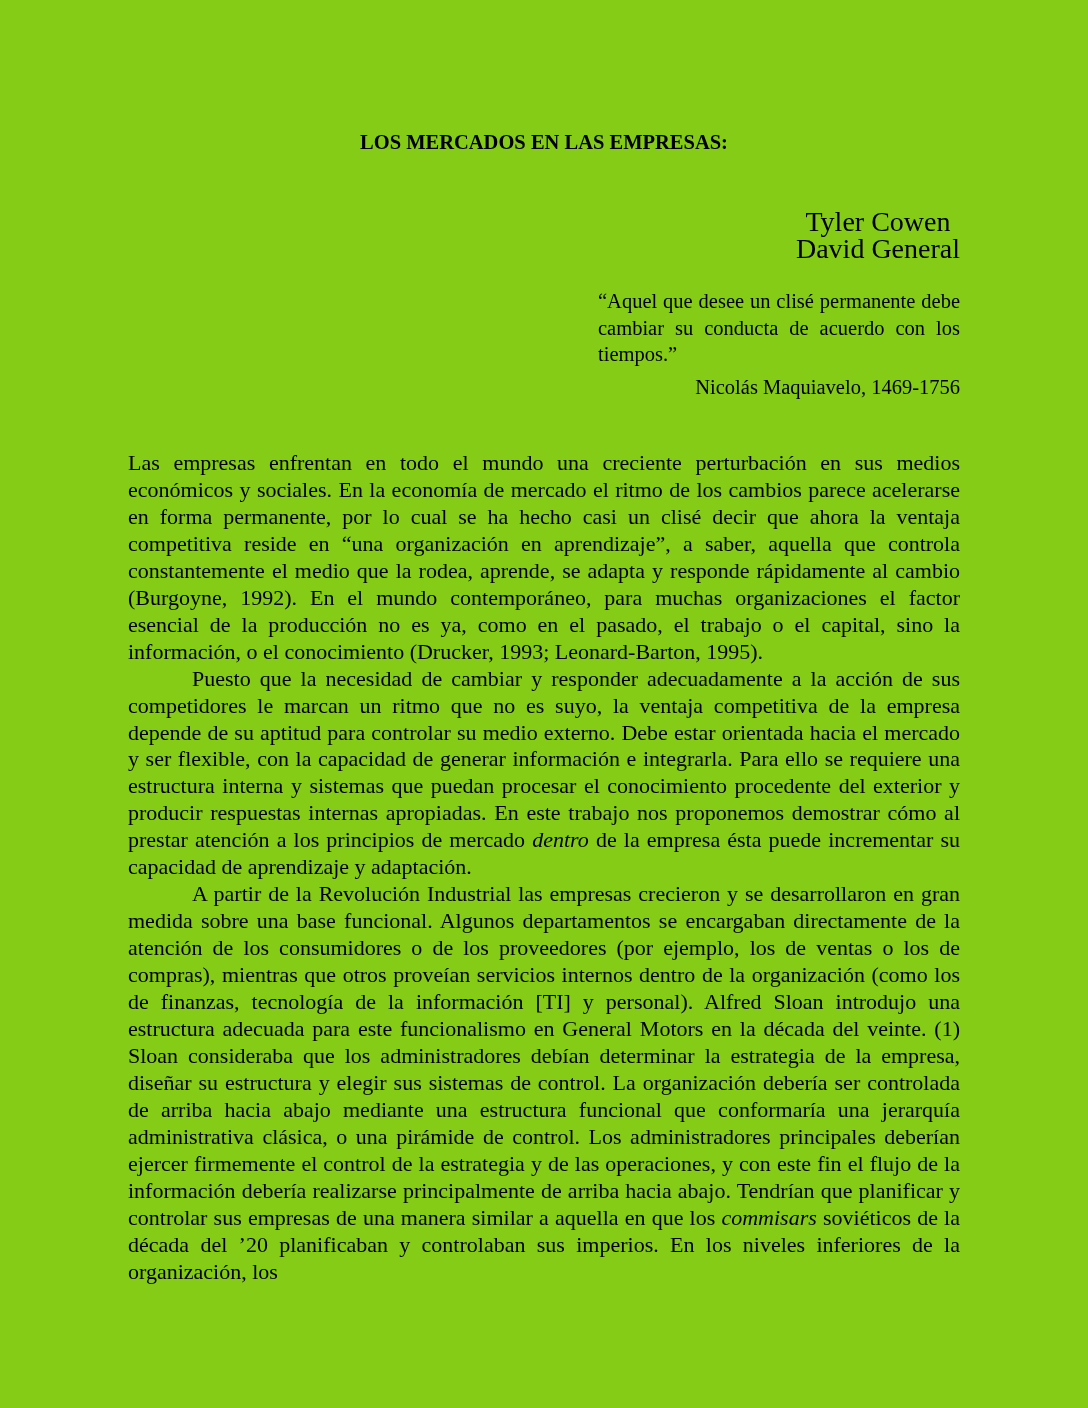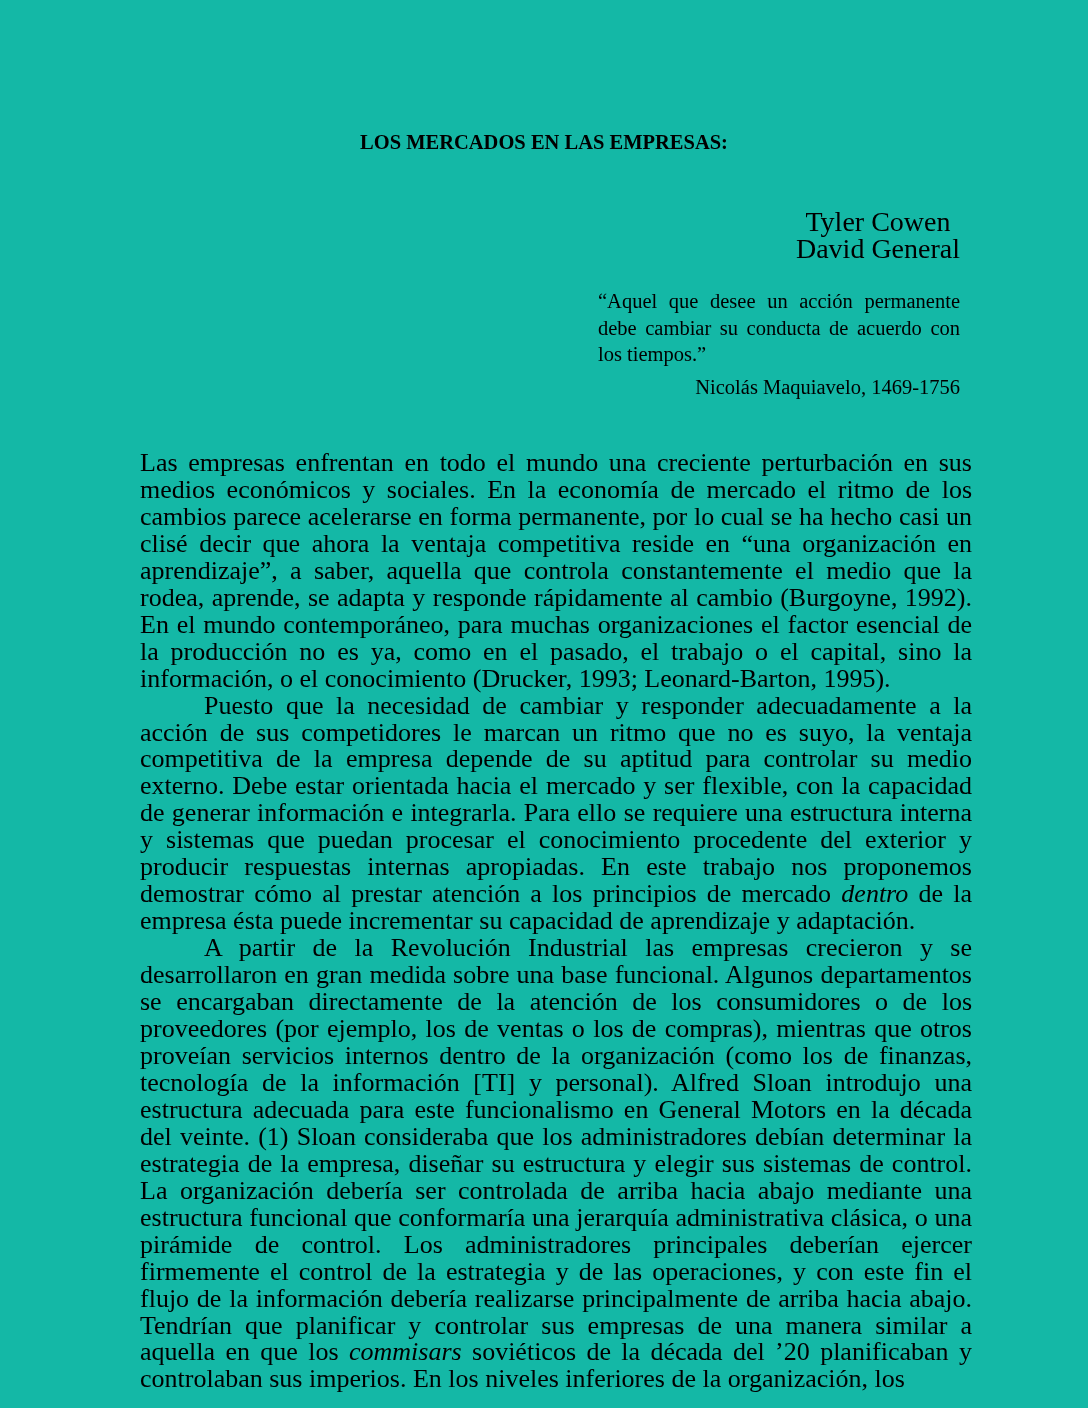--- a/index.html
+++ b/index.html
@@ -1,60 +1,60 @@
 <!DOCTYPE html>
 <html><head>
 <meta charset="utf-8">
 <style>
   html, body { margin: 0; padding: 0; background: #ffffff; }
   body {
     width: 1088px; height: 1408px; position: relative; overflow: hidden;
     font-family: "Liberation Serif", "DejaVu Serif", serif;
     color: #000000;
   }
-  .page { position: absolute; left: 0; top: 0; width: 1088px; height: 1408px; background: #14b8a6; }
+  .page { position: absolute; left: 0; top: 0; width: 1088px; height: 1408px; background: #84cc16; }
   .title {
     position: absolute; left: 0; width: 1088px; top: 130px;
     text-align: center; font-weight: bold; font-size: 20.5px; line-height: 25px;
   }
   .title div { white-space: nowrap; }
   .authors {
     position: absolute; right: 128px; top: 208px;
     text-align: center; font-size: 28px; line-height: 27px;
   }
   .epigraph {
     position: absolute; left: 598px; width: 362px; top: 288px;
     font-size: 20.5px; line-height: 26.5px;
   }
   .epigraph .quote { text-align: justify; text-align-last: left; }
   .epigraph .attribution { text-align: right; margin-top: 6px; }
   .body {
-    position: absolute; left: 140px; width: 832px; top: 450px;
-    font-size: 26px; line-height: 26.95px;
+    position: absolute; left: 128px; width: 832px; top: 450px;
+    font-size: 22px; line-height: 26.95px;
   }
   .body p { margin: 0; text-align: justify; }
   .body p.indent { text-indent: 64px; }
   .body em { font-style: italic; }
 </style>
 </head>
 <body>
 
 <div class="page">
 
   <div class="title">
     <div>LOS MERCADOS EN LAS EMPRESAS:</div>
   </div>
 
   <div class="authors">
     <div>Tyler Cowen</div>
     <div>David General</div>
   </div>
 
   <div class="epigraph">
-    <div class="quote">“Aquel que desee un acción permanente debe cambiar su conducta de acuerdo con los tiempos.”</div>
+    <div class="quote">“Aquel que desee un clisé permanente debe cambiar su conducta de acuerdo con los tiempos.”</div>
     <div class="attribution">Nicolás Maquiavelo, 1469-1756</div>
   </div>
 
   <div class="body">
     <p>
       <span>Las empresas enfrentan en todo el mundo una creciente perturbación en sus medios económicos y sociales. En la economía de mercado el ritmo de los cambios parece acelerarse en forma permanente, por lo cual se ha hecho casi un clisé decir que ahora la ventaja competitiva reside en “una organización en aprendizaje”, a saber, aquella que controla constantemente el medio que la rodea, aprende, se adapta y responde rápidamente al cambio (Burgoyne, 1992). En el mundo contemporáneo, para muchas organizaciones el factor esencial de la producción no es ya, como en el pasado, el trabajo o el capital, sino la información, o el conocimiento (Drucker, 1993; Leonard-Barton, 1995).</span>
     </p>
     <p class="indent">
       <span>Puesto que la necesidad de cambiar y responder adecuadamente a la acción de sus competidores le marcan un ritmo que no es suyo, la ventaja competitiva de la empresa depende de su aptitud para controlar su medio externo. Debe estar orientada hacia el mercado y ser flexible, con la capacidad de generar información e integrarla. Para ello se requiere una estructura interna y sistemas que puedan procesar el conocimiento procedente del exterior y producir respuestas internas apropiadas. En este trabajo nos proponemos demostrar cómo al prestar atención a los principios de mercado </span><em>dentro</em><span> de la empresa ésta puede incrementar su capacidad de aprendizaje y adaptación.</span>
     </p>

